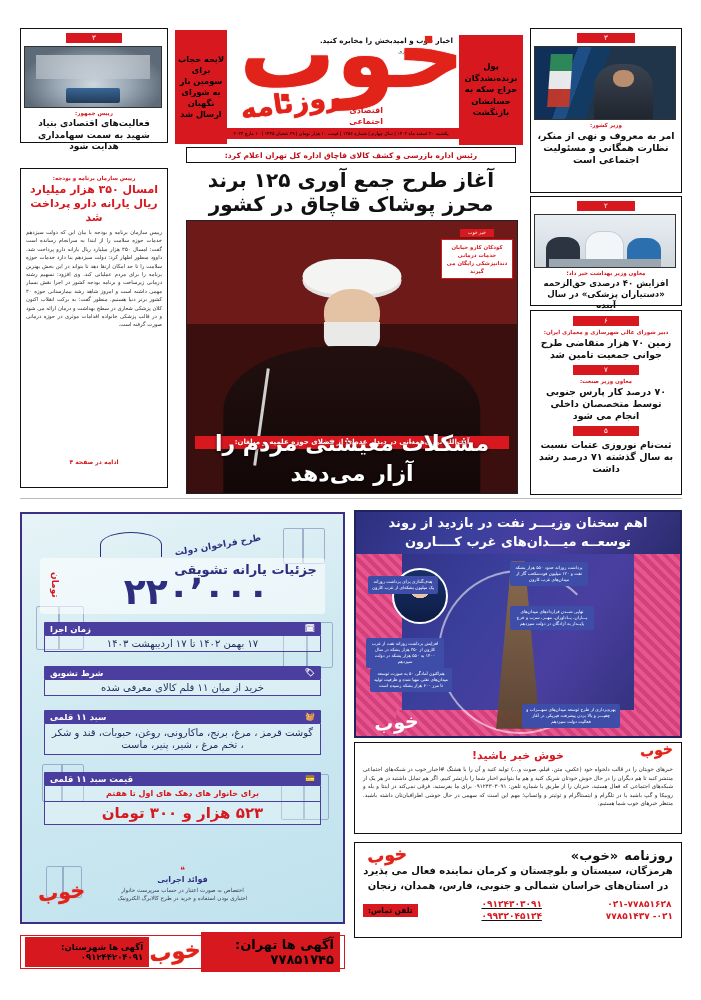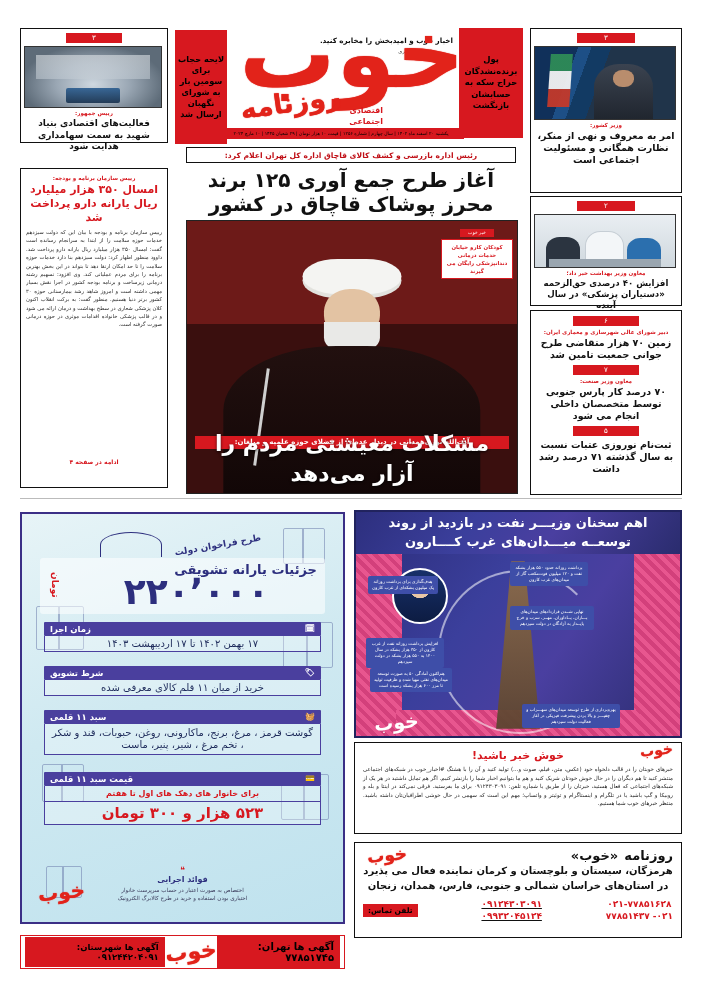--- a/index.html
+++ b/index.html
@@ -185,21 +185,21 @@
 
   <div style="position:absolute;left:226px;top:22px;width:245px;height:120px;">
     <div style="position:absolute;right:18px;top:14px;font-size:7.2px;color:#111;font-weight:bold;">اخبار خوب و امیدبخش را مخابره کنید.</div>
     <div style="position:absolute;right:34px;top:26px;font-size:5px;color:#333;">مقام معظم رهبری</div>
     <div class="logo-khoob" style="position:absolute;right:6px;top:-6px;font-size:96px;letter-spacing:-4px;">خوب</div>
     <div class="logo-khoob" style="position:absolute;right:130px;top:70px;font-size:27px;transform:rotate(-8deg);">روزنامه</div>
     <div style="position:absolute;right:88px;top:84px;font-size:8px;color:#d7181f;font-weight:bold;">اقتصادی</div>
     <div style="position:absolute;right:88px;top:95px;font-size:8px;color:#d7181f;font-weight:bold;">اجتماعی</div>
   </div>
 
-  <div class="redbg" style="position:absolute;left:459px;top:28px;width:58px;height:104px;display:flex;align-items:center;justify-content:center;padding:3px;">
+  <div class="redbg" style="position:absolute;left:459px;top:35px;width:58px;height:104px;display:flex;align-items:center;justify-content:center;padding:3px;">
     <div style="font-size:8.4px;line-height:11.5px;font-weight:bold;text-align:center;">پول برنده‌نشدگان حراج سکه به حسابشان بازنگشت</div>
   </div>
 
   <div class="frame" style="position:absolute;left:530px;top:28px;width:152px;height:165px;padding:4px 5px;">
     <div class="pnum" style="width:58px;">۳</div>
     <div class="photo ph-podium" style="width:100%;height:72px;border:1px solid #333;">
       <div class="flag"></div>
       <div class="man"></div>
       <div class="face"></div>
     </div>
@@ -396,18 +396,18 @@
       <div style="text-decoration:underline;">
         <div style="color:#d7181f;font-size:9px;font-weight:bold;line-height:12px;">۰۹۱۲۴۳۰۳۰۹۱</div>
         <div style="color:#d7181f;font-size:9px;font-weight:bold;line-height:12px;">۰۹۹۳۲۰۴۵۱۲۴</div>
       </div>
       <div class="redbg" style="font-size:7.5px;font-weight:bold;padding:2px 5px;">تلفن تماس:</div>
     </div>
   </div>
 
   <div style="position:absolute;left:20px;top:935px;width:325px;height:34px;border:1px solid #d7181f;box-sizing:border-box;
               display:flex;align-items:center;justify-content:space-between;padding:0 4px;">
-    <div class="redbg" style="font-size:10px;font-weight:bold;padding:5px 6px;">آگهی ها تهران: ۷۷۸۵۱۷۴۵</div>
+    <div class="redbg" style="font-size:13px;font-weight:bold;padding:5px 6px;">آگهی ها تهران: ۷۷۸۵۱۷۴۵</div>
     <div class="logo-khoob" style="font-size:22px;transform:rotate(-6deg);">خوب</div>
     <div class="redbg" style="font-size:8.5px;font-weight:bold;padding:5px 6px;">آگهی ها شهرستان: ۰۹۱۲۴۴۲۰۴۰۹۱</div>
   </div>
 
 </div>
 
 </body></html>

